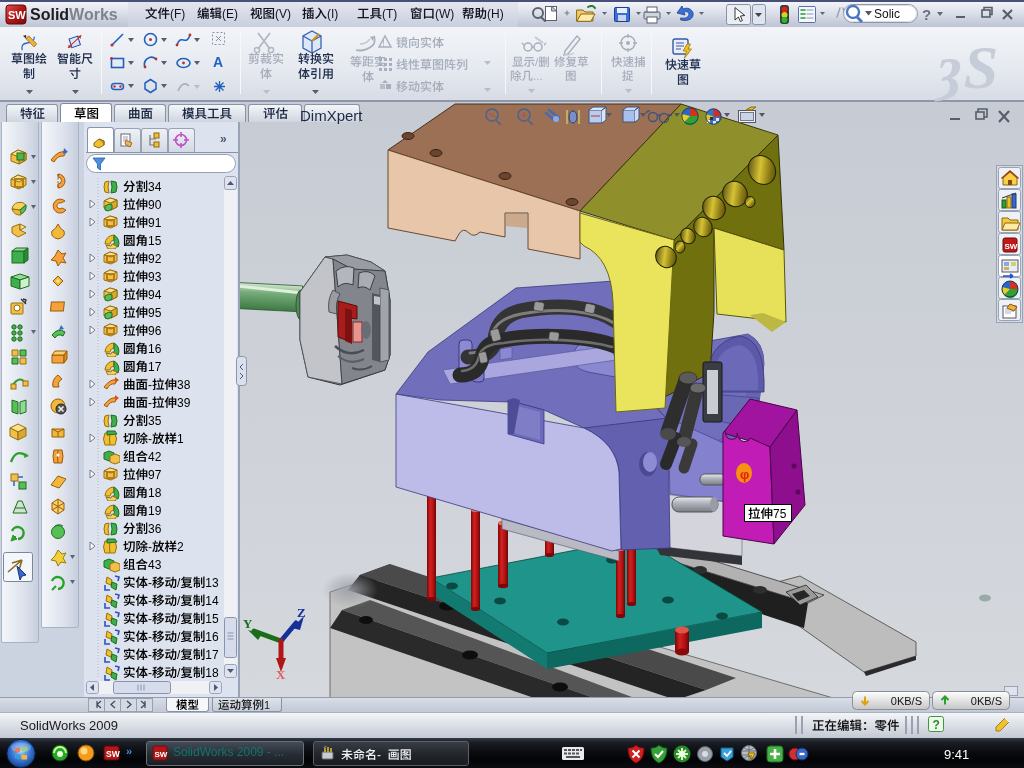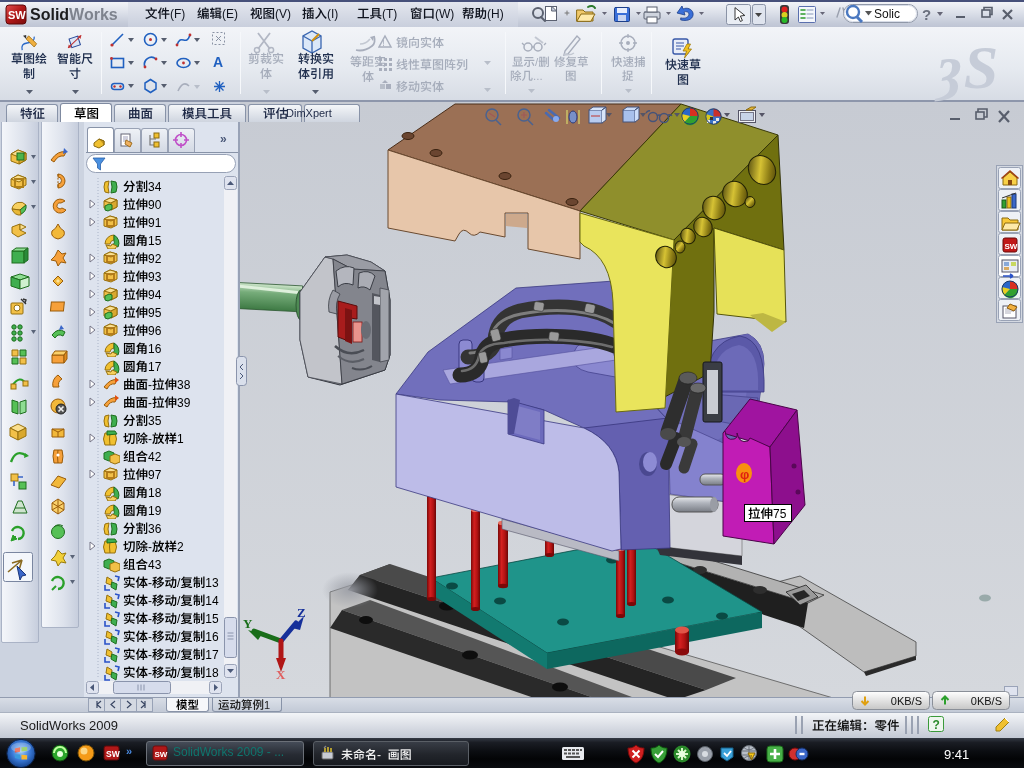--- a/index.html
+++ b/index.html
@@ -1627,21 +1627,21 @@
       </g>
     </svg>
 <div class="abs" style="left:248px;top:104px;width:54px;height:18px;background:linear-gradient(#f4f6f9,#cfd5df);border:1px solid #8893a8;border-bottom:none;border-radius:3px 3px 0 0"></div>
 <svg style="position:absolute;left:262.5px;top:98px;overflow:visible" width="25" height="17.5">
       <g transform="translate(0,20) scale(0.0125,-0.0125)" fill="#1e2946">
         <use href="#u8BC4" x="0"></use>
         <use href="#u4F30" x="1000"></use>
       </g>
     </svg>
 <div class="abs" style="left:304px;top:104px;width:56px;height:18px;background:linear-gradient(#f4f6f9,#cfd5df);border:1px solid #8893a8;border-bottom:none;border-radius:3px 3px 0 0"></div>
-<div class="abs" style="left:286px;top:107px;width:40px;text-align:center;font-size:11px;color:#1e2946">DimXpert</div>
+<div class="abs" style="left:300px;top:107px;width:40px;text-align:center;font-size:15px;color:#1e2946">DimXpert</div>
 <svg class="abs" style="left:236px;top:356px" width="12" height="30">
       <rect x="0.5" y="0.5" width="10" height="29" rx="3" fill="#dae0ec" stroke="#8a94ac"></rect>
       <path d="M7 8 l-3 3 3 3 M4 17 l3 3 -3 3" fill="none" stroke="#4a5878"></path>
     </svg>
 <svg class="abs" style="left:852px;top:691px;z-index:30" width="78" height="19">
 <rect x="0.5" y="0.5" width="77" height="18" rx="4" fill="url(#pillg)" stroke="#8a8f98"></rect>
 <path d="M5 3 v8 m-3.5 -3.5 l3.5 3.5 3.5 -3.5" stroke="#e0a010" stroke-width="2" fill="none" transform="translate(8,2.5)"></path>
 <text x="70" y="13.5" font-size="11" fill="#111" font-family="Liberation Sans" text-anchor="end">0KB/S</text>
 </svg>
 <svg class="abs" style="left:932px;top:691px;z-index:30" width="78" height="19">

